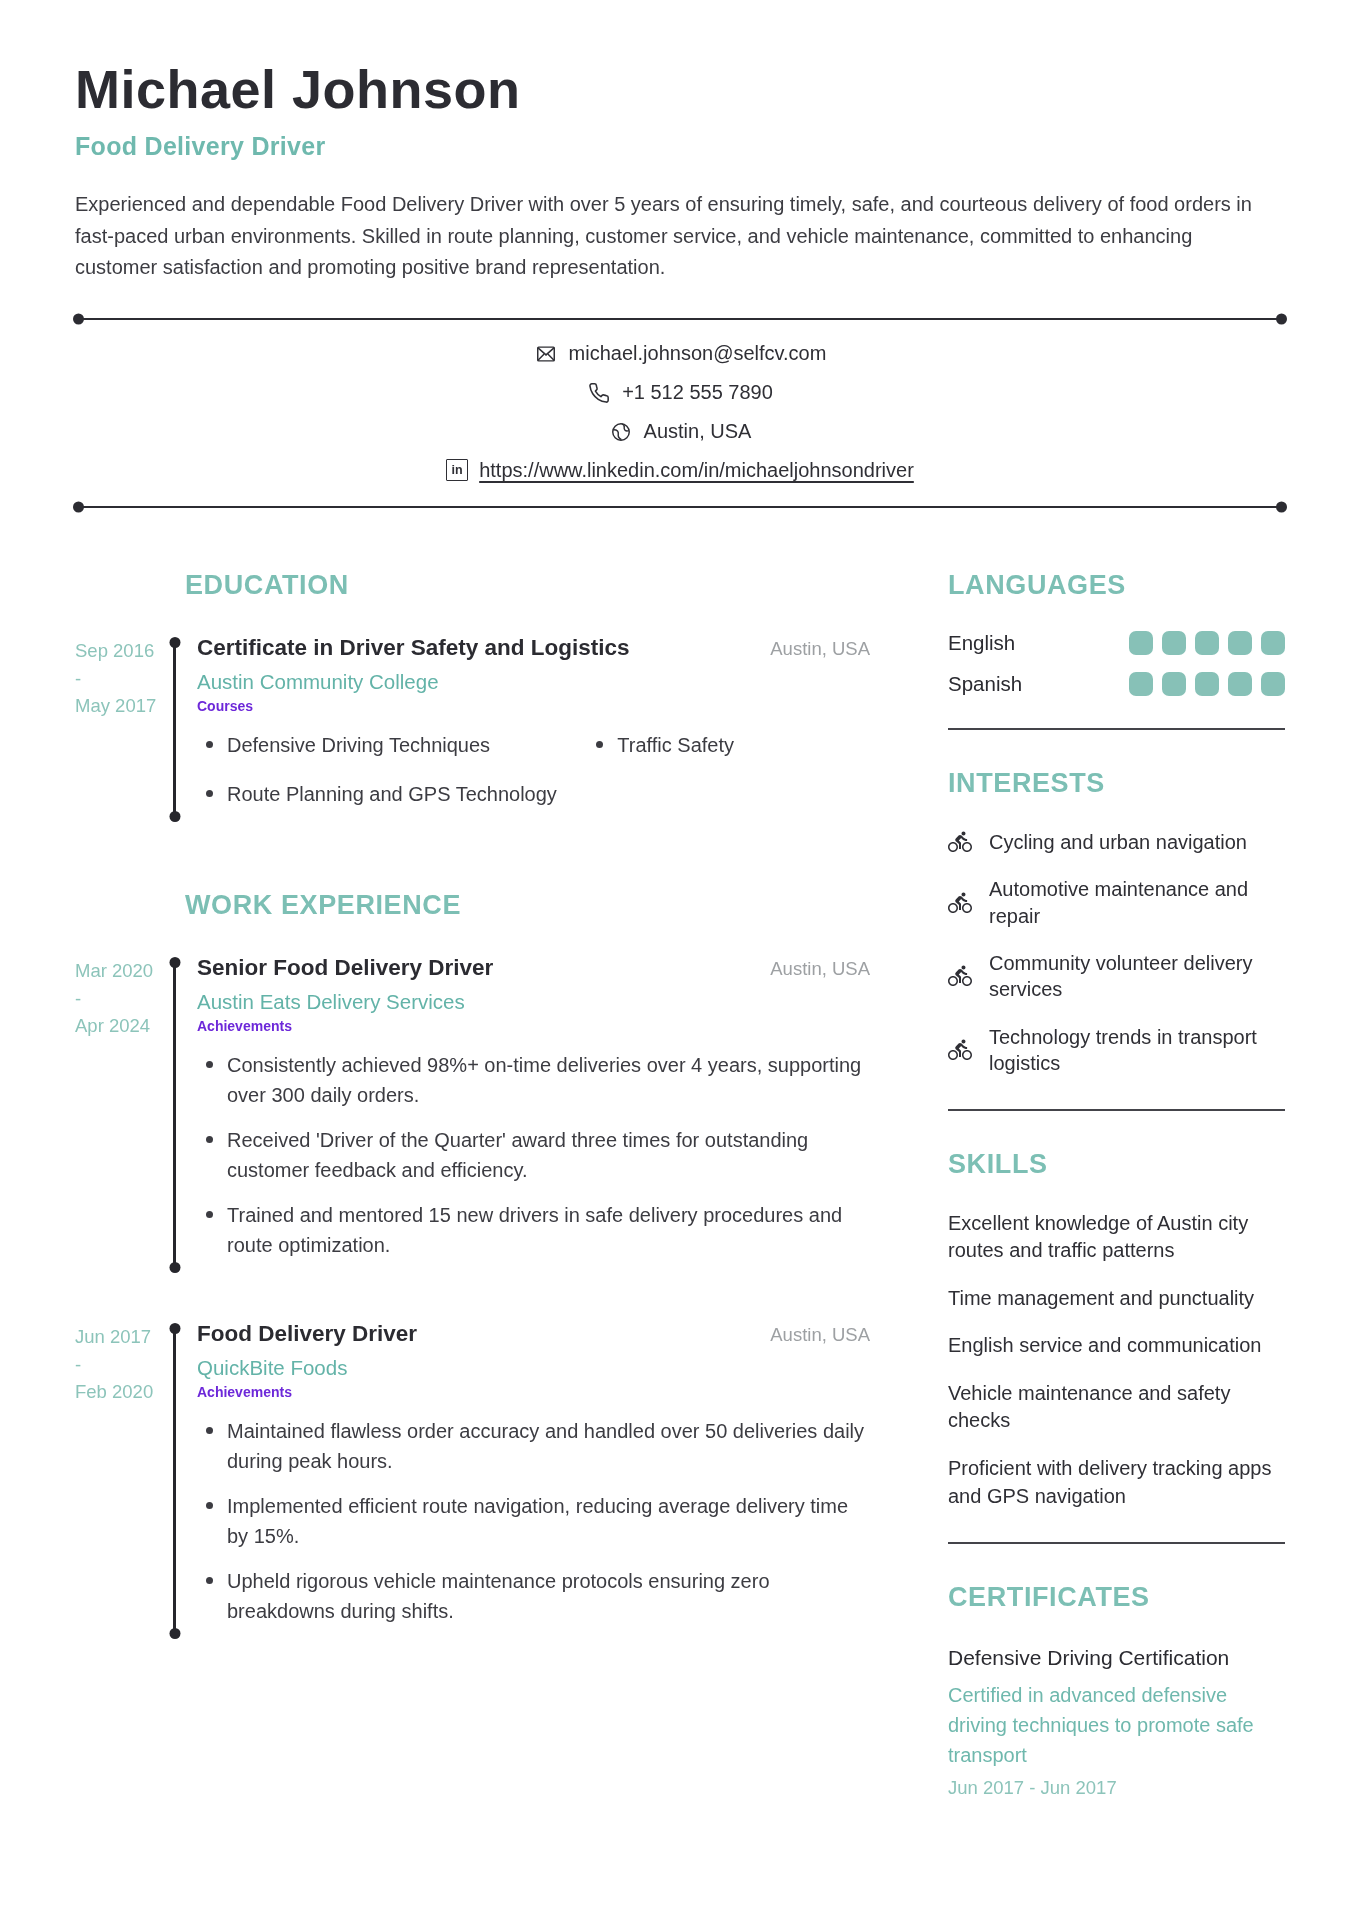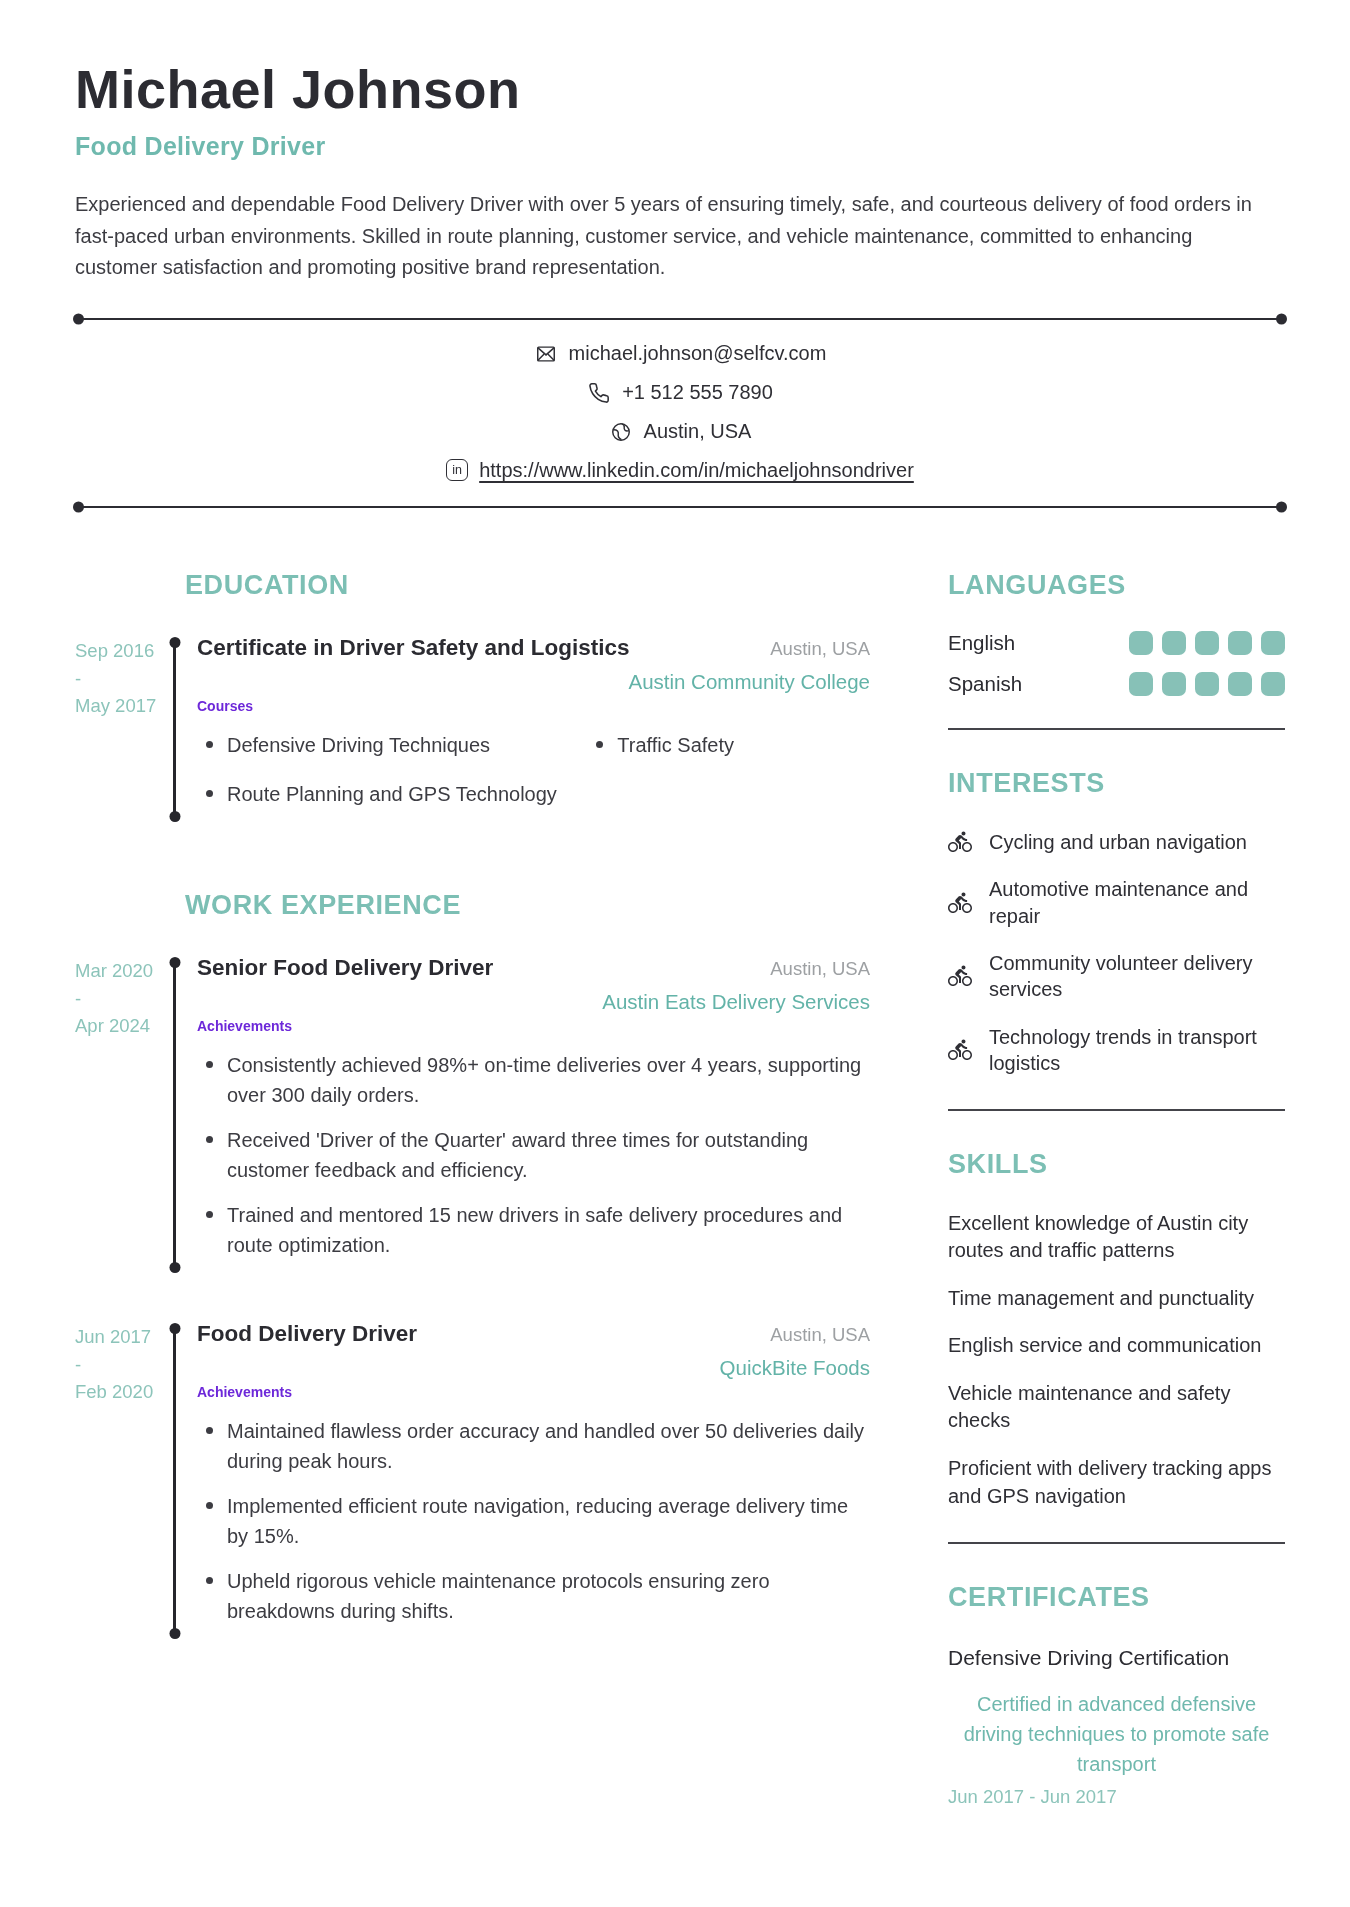--- a/index.html
+++ b/index.html
@@ -25,23 +25,23 @@
   .divider::before { left:-2px; }
   .divider::after { right:-2px; }
   .divider.second { margin-top:24px; }
 
   
   .contact { margin-top:22px; display:flex; flex-direction:column; align-items:center; gap:15px; }
   .contact-row { display:flex; align-items:center; gap:11px; font-size:20px; color:#2f2f35; }
   .contact-row .c-icon { width:24px; height:24px; display:inline-flex; align-items:center; justify-content:center; }
   .contact-row svg { width:22px; height:22px; }
   .linkedin-badge {
-    width:22px; height:22px; border:1.6px solid #2f2f35; border-radius:6px;
+    width:22px; height:22px; border:1.6px solid #2f2f35; border-radius:1px;
     display:inline-flex; align-items:center; justify-content:center;
-    font-size:12.5px; font-weight:400; color:#2f2f35;
+    font-size:12.5px; font-weight:700; color:#2f2f35;
   }
   .link { text-decoration:underline; color:#2f2f35; text-underline-offset:4px; }
 
   
   .columns { display:flex; margin-top:62px; gap:78px; }
   .col-left { width:795px; flex-shrink:0; }
   .col-right { flex:1; min-width:0; }
 
   .section-title { font-size:27px; font-weight:800; color:#7cbfb4; letter-spacing:0.6px; }
   .col-left .section-title { padding-left:110px; margin-bottom:34px; }
@@ -57,21 +57,21 @@
     content:""; position:absolute; left:50%; transform:translateX(-50%);
     width:11px; height:11px; border-radius:50%; background:#26262c;
   }
   .rail::before { top:-4px; }
   .rail::after { bottom:-4px; }
   .entry-body { flex:1; padding-left:21px; min-width:0; }
 
   .entry-head { display:flex; justify-content:space-between; align-items:baseline; }
   .entry-degree { font-size:22.5px; font-weight:800; color:#2b2b31; }
   .entry-loc { font-size:18.5px; color:#9da0a3; flex-shrink:0; margin-left:16px; }
-  .entry-org { font-size:20.5px; color:#63b3a8; margin-top:9px;text-align:right; }
+  .entry-org { font-size:20.5px; color:#63b3a8; margin-top:9px; }
   .entry-label { font-size:14px; font-weight:700; color:#6d28d9; margin-top:4px; }
 
   ul.bullets { list-style:none; margin-top:16px; }
   ul.bullets li { position:relative; padding-left:30px; font-size:20px; line-height:1.5; color:#3c3c42; margin-bottom:15px; }
   ul.bullets li::before { content:""; position:absolute; left:9px; top:11px; width:7px; height:7px; border-radius:50%; background:#3c3c42; }
   ul.courses { display:grid; grid-template-columns:58% 42%; column-gap:0; row-gap:4px; }
 
   
   .lang-row { display:flex; justify-content:space-between; align-items:center; margin-bottom:17px; }
   .lang-name { font-size:20.5px; color:#2b2b31; }
@@ -82,21 +82,21 @@
   .side-divider { height:2px; background:#44444a; margin:32px 0 38px 0; }
 
   .interest-item { display:flex; align-items:center; gap:17px; margin-bottom:21px; }
   .interest-item .i-icon { flex-shrink:0; width:24px; height:24px; }
   .interest-item .i-icon svg { width:24px; height:24px; fill:#2f2f35; }
   .interest-text { font-size:20px; color:#2f2f35; line-height:1.32; }
 
   .skill-item { font-size:20px; color:#2f2f35; line-height:1.38; margin-bottom:20px; }
 
   .cert-name { font-size:21px; color:#2b2b31; line-height:1.45; }
-  .cert-desc { font-size:20px; color:#6fb8ad; line-height:1.5; margin-top:15px;text-align:center; }
+  .cert-desc { font-size:20px; color:#6fb8ad; line-height:1.5; margin-top:6px; }
   .cert-date { font-size:18.5px; color:#8cc4ba; margin-top:7px; }
 </style>
 </head>
 <body>
 
 <div class="page">
 
   <div>
     <div class="name">Michael Johnson</div>
     <div class="job-title">Food Delivery Driver</div>

